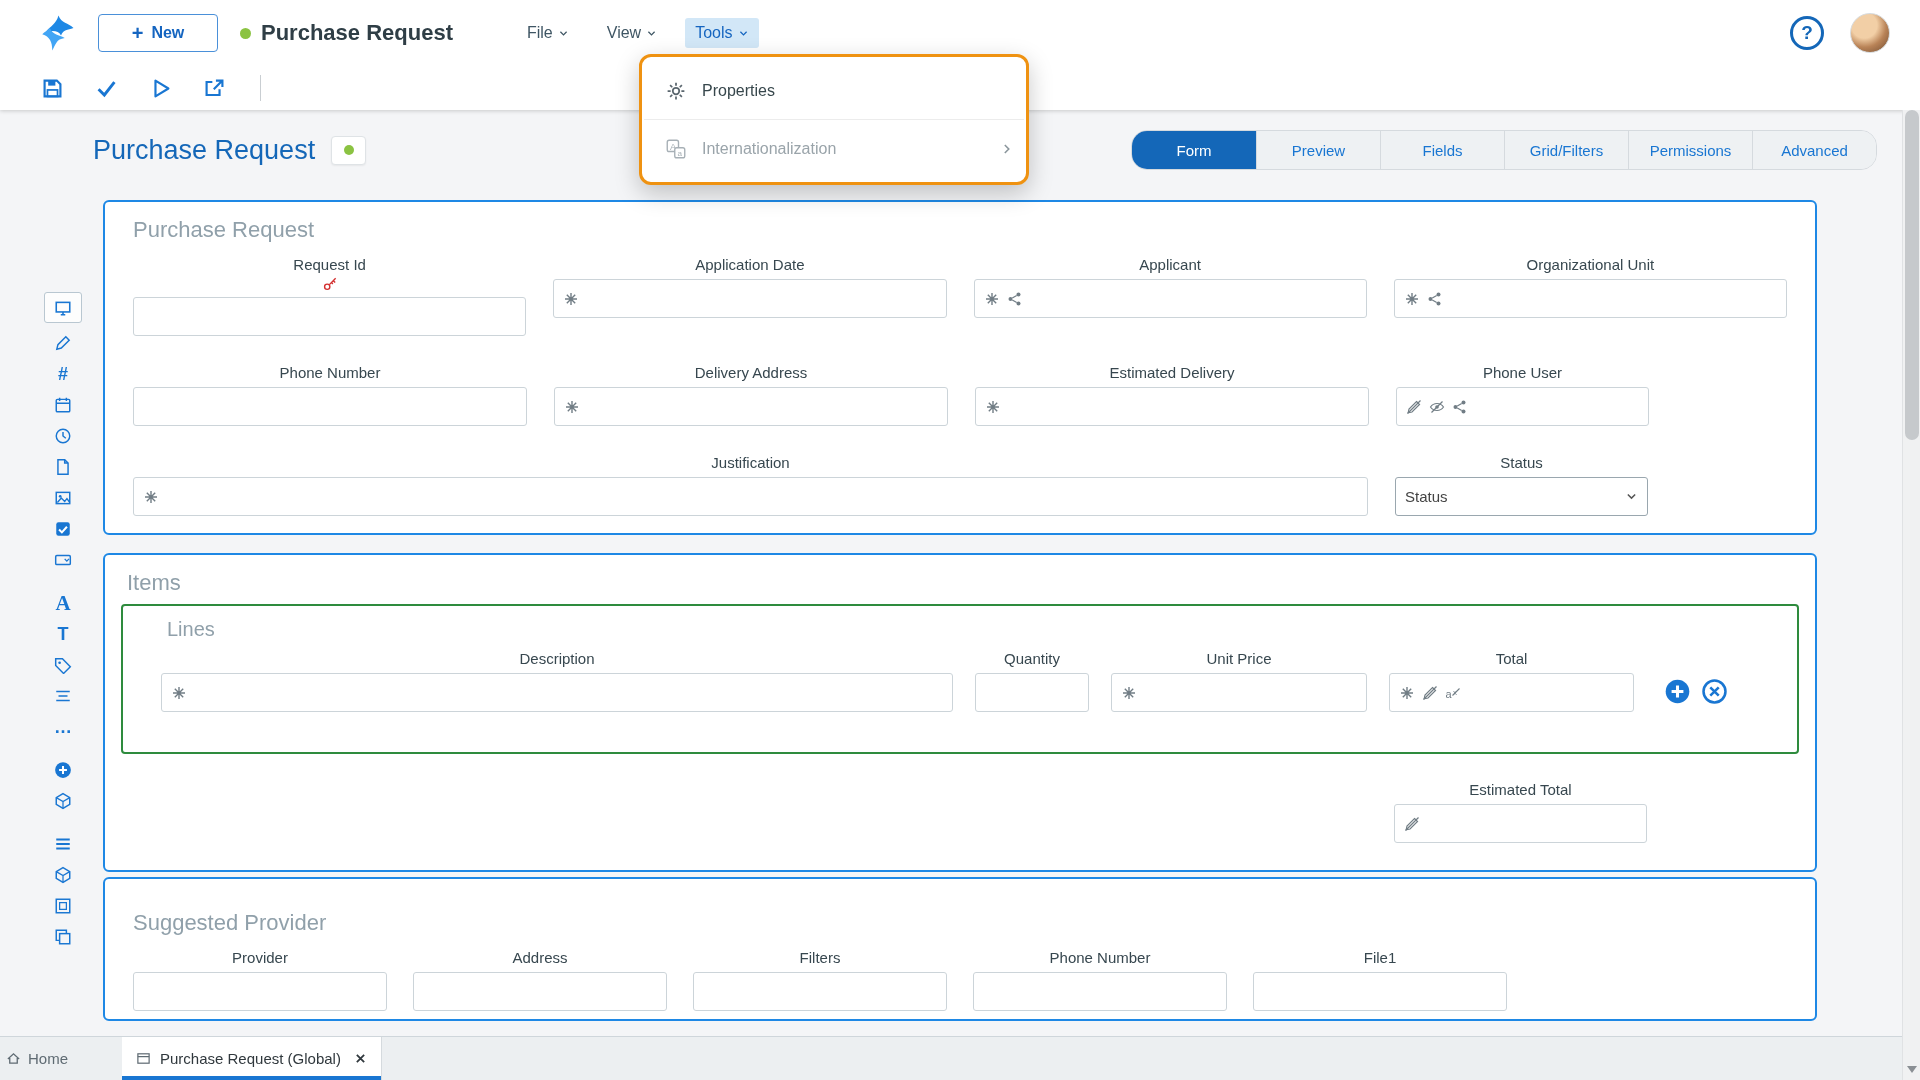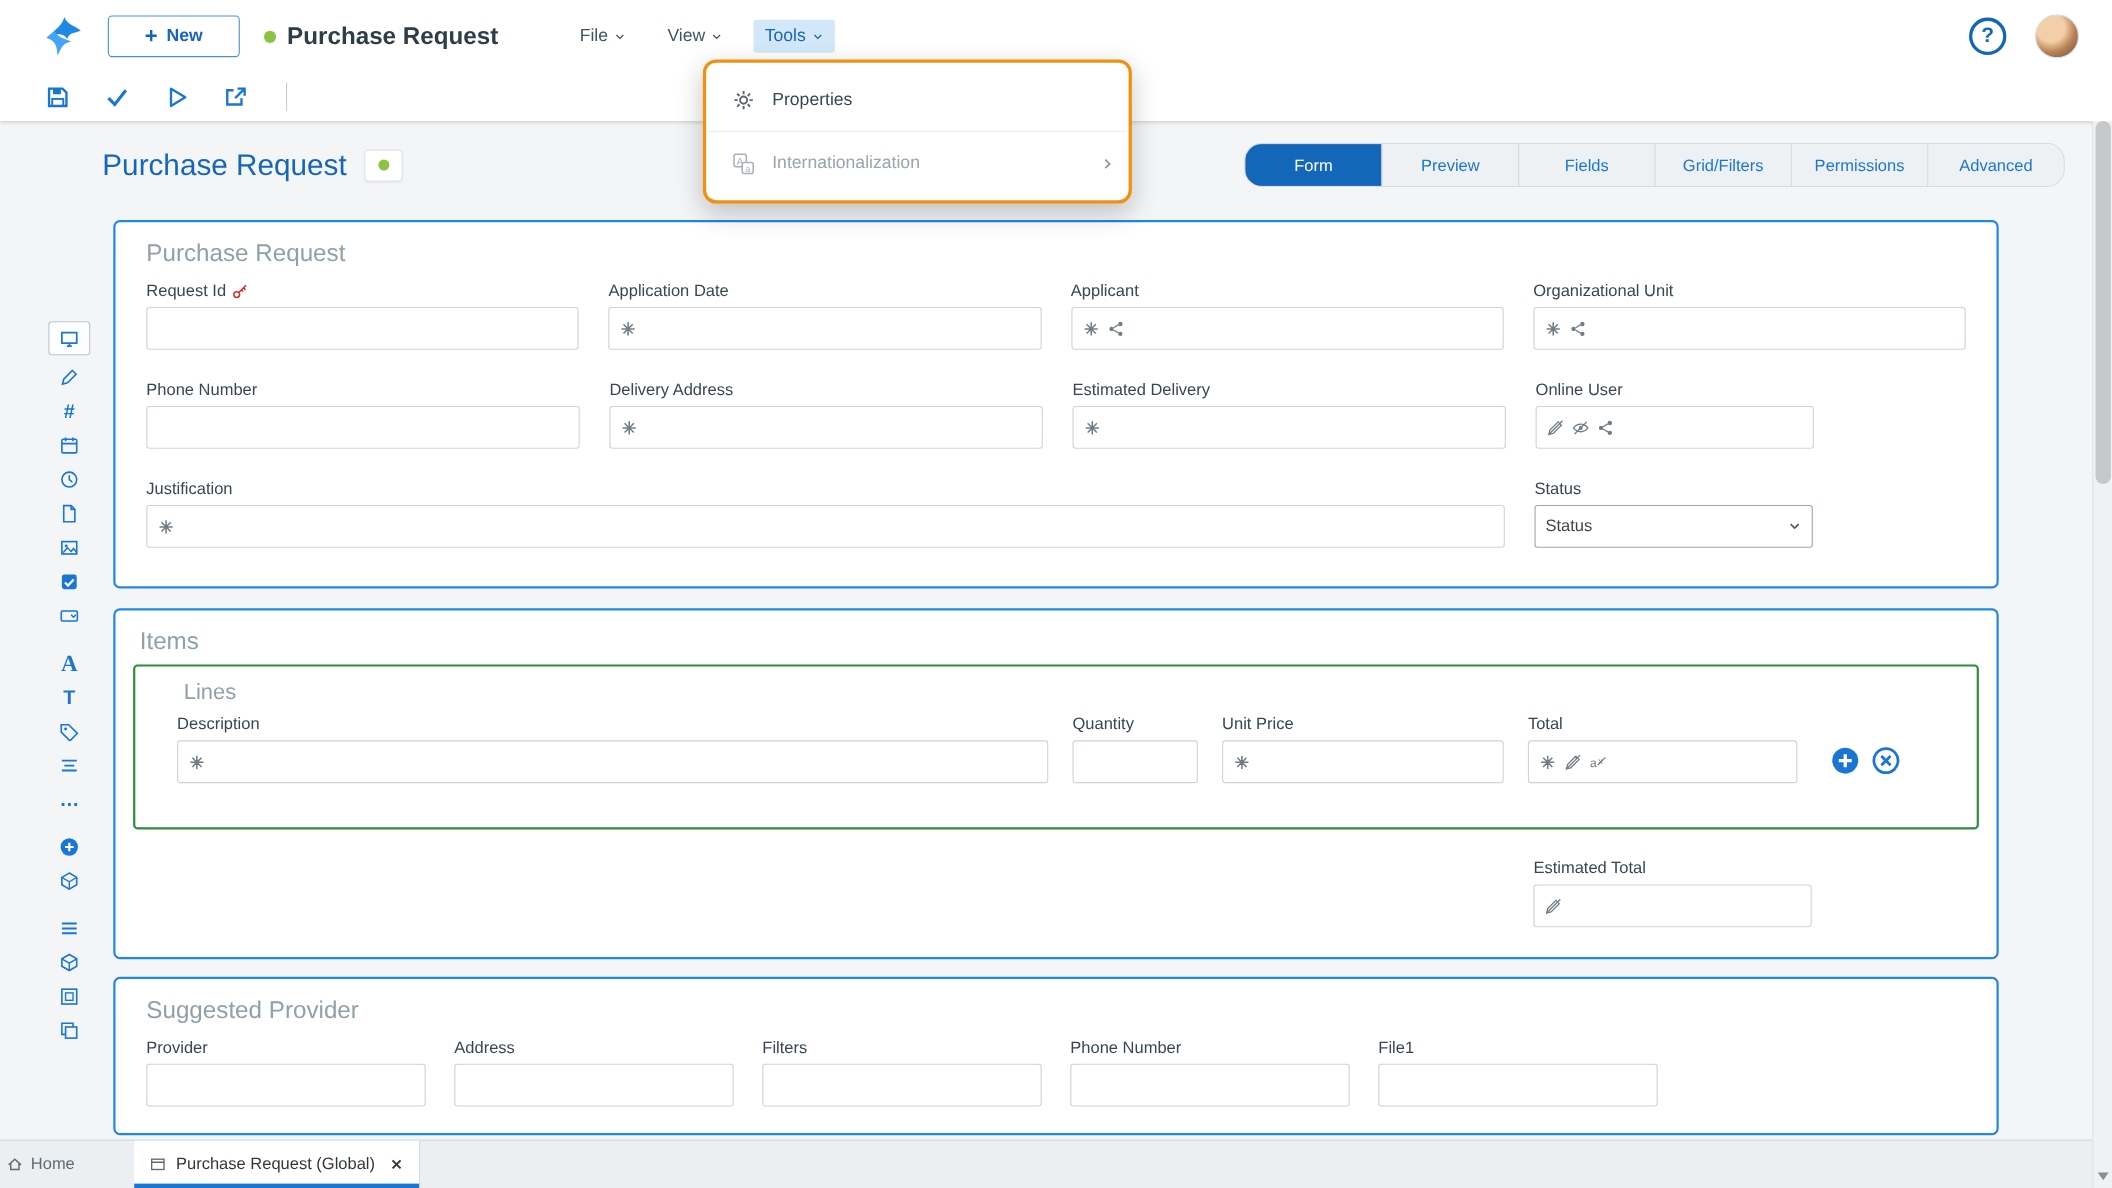--- a/index.html
+++ b/index.html
@@ -60,26 +60,26 @@
          background:#eef1f3; color:#1976d2; border-left:1px solid #d5dade; cursor:pointer; }
   .tab:first-child { border-left:none; }
   .tab.active { background:#1467b8; color:#fff; }
 
   
   .panel { position:relative; margin-left:103px; width:1714px; background:#fff; border:2px solid #1e88e5; border-radius:6px; }
   .ptitle { font-size:22px; color:#90a0aa; padding-top:15px; }
   .p1 { margin-top:28px; height:335px; padding:0 28px; }
   .p2 { margin-top:18px; height:319px; padding:0 16px; }
   .p2 .ptitle { padding-left:6px; }
-  .p3 { margin-top:16px; height:144px; padding:0 28px; overflow:hidden; }
+  .p3 { margin-top:5px; height:144px; padding:16px 28px; overflow:hidden; }
 
   .frow { display:flex; gap:27px; }
   .mt14 { margin-top:13px; } .mt29 { margin-top:28px; }
   .col { display:flex; flex-direction:column; }
-  .flabel { font-size:15px; color:#37474f; margin-bottom:6px; display:flex; align-items:center; gap:3px; }
+  .flabel { font-size:15px; color:#37474f; margin-bottom:6px; display:flex; align-items:center; gap:3px;flex-direction:column; }
   .fld { height:39px; border:1px solid #ccd4d9; border-radius:3px; background:#fff; display:flex; align-items:center; padding:0 9px; gap:7px; }
   .fic { width:16px; height:16px; color:#717d85; flex:none; }
   .keyic { width:15px; height:15px; color:#d32f2f; margin-left:2px; }
   .fld.select { border-color:#9aa7af; justify-content:space-between; color:#444; font-size:15px; cursor:pointer; }
   .fld.select .chev { width:13px; height:13px; color:#555; }
 
   
   .lines { margin-top:8px; border:2px solid #2e8b3d; border-radius:4px; height:150px; padding:0 38px; }
   .lines .ptitle { font-size:20px; padding-top:12px; }
   .lrow { display:flex; align-items:flex-end; margin-top:9px; }
@@ -418,21 +418,21 @@
         </div>
         <div class="col" style="width:394px">
           <div class="flabel">Estimated Delivery</div>
           <div class="fld">
             <svg class="fic">
                 <use href="#i-ast"></use>
               </svg>
           </div>
         </div>
         <div class="col" style="width:253px">
-          <div class="flabel">Online User</div>
+          <div class="flabel">Phone User</div>
           <div class="fld">
             <svg class="fic">
                 <use href="#i-pslash"></use>
               </svg>
             <svg class="fic">
                 <use href="#i-eyeslash"></use>
               </svg>
             <svg class="fic">
                 <use href="#i-mol"></use>
               </svg>

